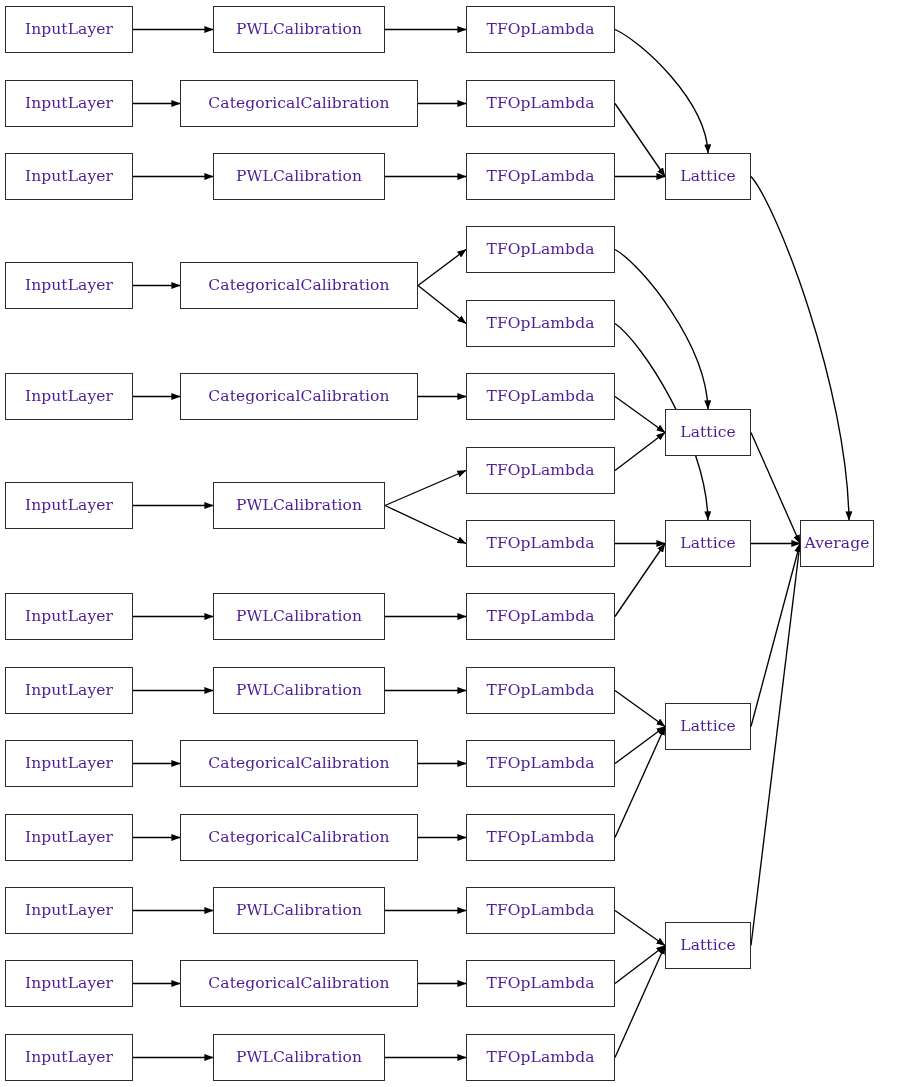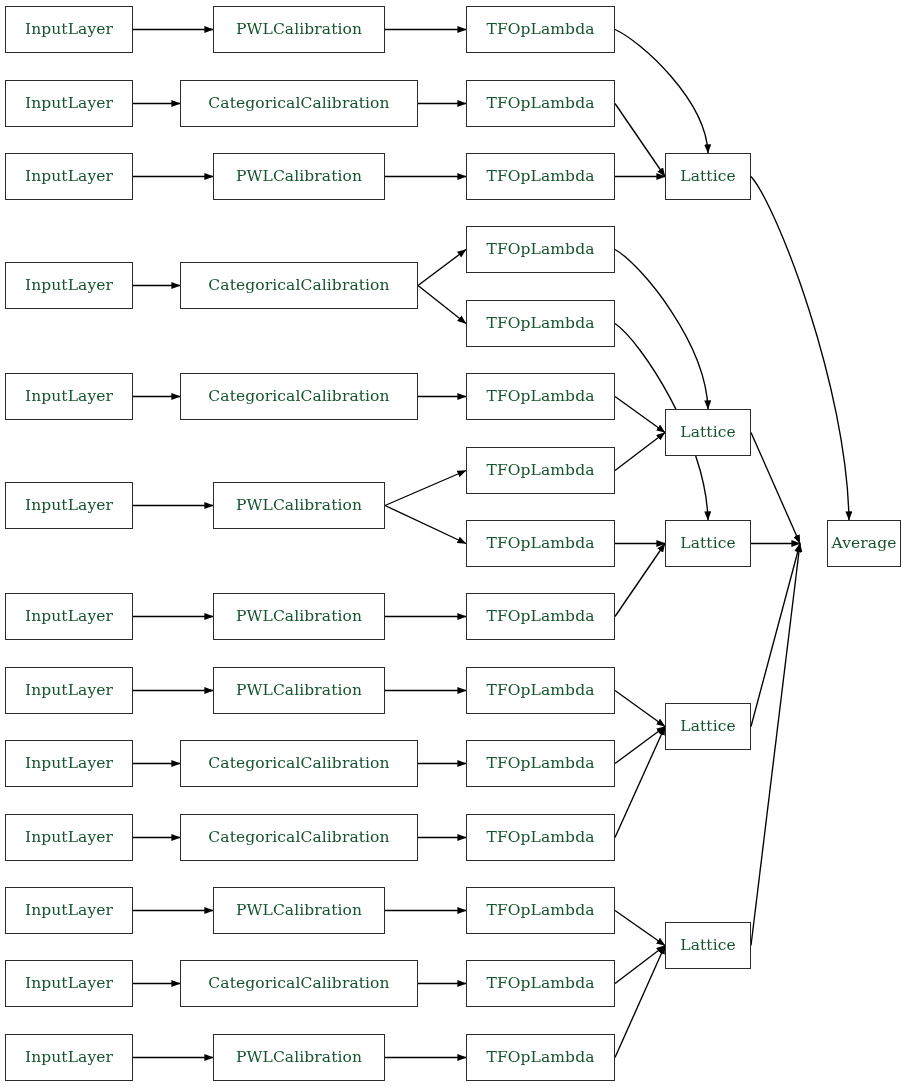--- a/index.html
+++ b/index.html
@@ -25,21 +25,21 @@
     pointer-events: none;
   }
   .node {
     position: absolute;
     box-sizing: border-box;
     border: 1px solid #2b2b2b;
     background: #ffffff;
     display: flex;
     align-items: center;
     justify-content: center;
-    color: #14532d;
+    color: #4c1d95;
     font-size: 15.5px;
     line-height: 1;
     white-space: nowrap;
     letter-spacing: 0.1px;
     z-index: 2;
   }
   .node-label {
     display: block;
     pointer-events: none;
   }
@@ -237,17 +237,17 @@
       </div>
       <div class="node" style="left: 665px; top: 520px; width: 86px; height: 47px;">
         <span class="node-label">Lattice</span>
       </div>
       <div class="node" style="left: 665px; top: 703px; width: 86px; height: 47px;">
         <span class="node-label">Lattice</span>
       </div>
       <div class="node" style="left: 665px; top: 922px; width: 86px; height: 47px;">
         <span class="node-label">Lattice</span>
       </div>
-      <div class="node" style="left: 827px; top: 520px; width: 74px; height: 47px;">
+      <div class="node" style="left: 800px; top: 520px; width: 74px; height: 47px;">
         <span class="node-label">Average</span>
       </div>
     </div>
 </div>
 
 </body></html>

